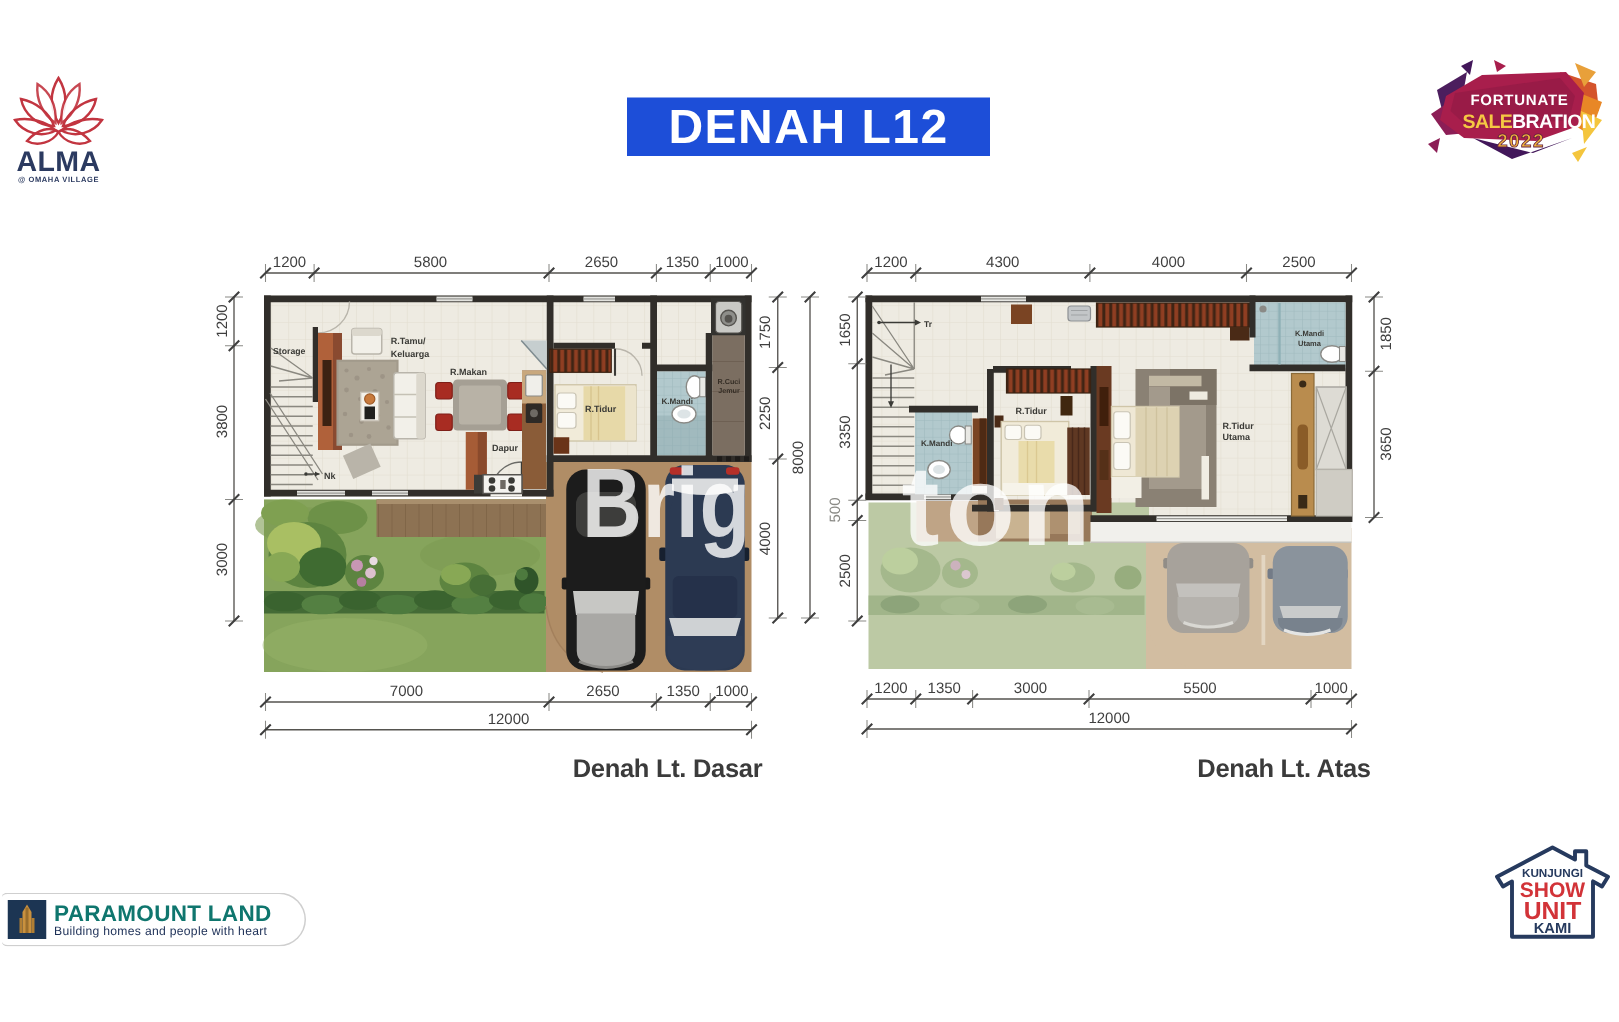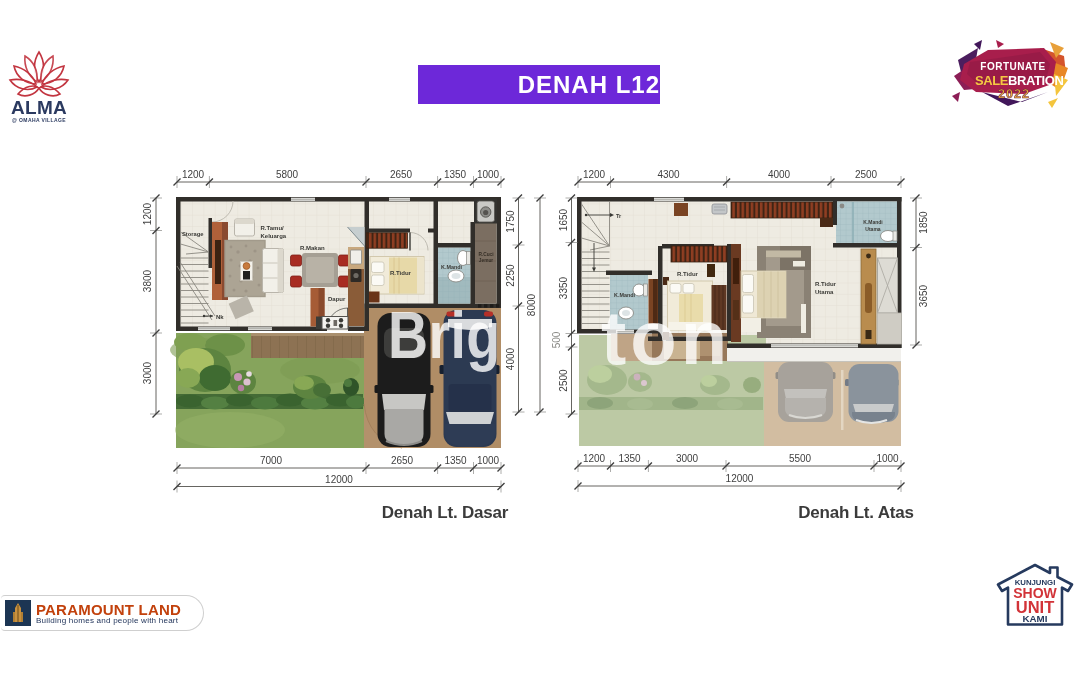--- a/index.html
+++ b/index.html
@@ -18,21 +18,21 @@
     <path d="M2 36 C12 34 23 37 29 43 C20 48 8 45 2 36 Z"></path>
     <path d="M60 36 C50 34 39 37 33 43 C42 48 54 45 60 36 Z"></path>
     <path d="M10 50 C17 42 26 40 31 44 C27 51 17 54 10 50 Z"></path>
     <path d="M52 50 C45 42 36 40 31 44 C35 51 45 54 52 50 Z"></path>
   </g>
 
   <text x="31" y="70" text-anchor="middle" font-size="19" font-weight="bold" fill="#2b3a60" letter-spacing="0.3">ALMA</text>
   <text x="31" y="77.5" text-anchor="middle" font-size="5" font-weight="bold" fill="#2b3a60" letter-spacing="0.4">@ OMAHA VILLAGE</text>
 </svg>
 
-<div class="abs" style="left:418px;top:65px;width:242px;height:39px;background:#6d28d9;color:#ffffff;font-size:24px;font-weight:bold;text-align:right;line-height:39px;letter-spacing:1px">DENAH L12</div>
+<div class="abs" style="left:418px;top:65px;width:242px;height:39px;background:#1d4ed8;color:#ffffff;font-size:32px;font-weight:bold;text-align:center;line-height:39px;letter-spacing:1px">DENAH L12</div>
 
 <svg class="abs" style="left:952px;top:40px" width="120" height="74" viewBox="0 0 120 74">
   <polygon points="6,20 26,8 22,30 10,36" fill="#4c1e5e"></polygon>
   <polygon points="2,36 20,24 34,48 12,50" fill="#8c1e56"></polygon>
   <polygon points="30,52 70,62 96,52 56,66" fill="#42175a"></polygon>
   <polygon points="88,8 112,16 114,34 94,24" fill="#d4542c"></polygon>
   <polygon points="96,20 116,28 108,50 92,40" fill="#e88726"></polygon>
   <polygon points="102,34 116,40 104,56" fill="#f4c53d"></polygon>
   <polygon points="98,2 112,8 104,18" fill="#e8a03a"></polygon>
   <polygon points="12,24 36,10 92,8 104,22 100,44 72,54 24,52 8,40" fill="#a81e4c"></polygon>
@@ -649,21 +649,21 @@
 <div class="abs" style="left:1px;top:595px;width:203px;height:36px;background:#ffffff;border:1.5px solid #cfcfcf;border-left:none;border-radius:4px 18px 18px 4px;box-sizing:border-box"></div>
 
 <svg class="abs" style="left:5px;top:600px" width="26" height="26" viewBox="0 0 26 26">
   <rect width="26" height="26" fill="#1c3553"></rect>
   <polygon points="13,3 16,8 16,22 10,22 10,8" fill="#c9913e"></polygon>
   <polygon points="8,12 10,12 10,22 8,22" fill="#b07e33"></polygon>
   <polygon points="16,12 18,12 18,22 16,22" fill="#b07e33"></polygon>
   <rect x="12" y="5" width="2" height="17" fill="#9a6e2c"></rect>
 </svg>
 
-<div class="abs" style="left:36px;top:601px;color:#c2410c;font-weight:bold;font-size:15px;letter-spacing:0.2px">PARAMOUNT LAND</div>
+<div class="abs" style="left:36px;top:601px;color:#0f766e;font-weight:bold;font-size:15px;letter-spacing:0.2px">PARAMOUNT LAND</div>
 <div class="abs" style="left:36px;top:616px;color:#1c2f56;font-weight:normal;font-size:8.1px;letter-spacing:0.2px">Building homes and people with heart</div>
 
 <svg class="abs" style="left:995px;top:562px" width="80" height="66" viewBox="0 0 80 66">
   <path d="M40 3 L55 11 L55 5.5 L62.5 5.5 L62.5 15 L77 22.5 L73 29 L67 25.6 L67 62.5 L13 62.5 L13 25.6 L7 29 L3 22.5 Z" fill="#ffffff" stroke="#263a5e" stroke-width="2.6" stroke-linejoin="round"></path>
   <text x="40" y="22.5" text-anchor="middle" font-size="7.8" font-weight="bold" fill="#263a5e">KUNJUNGI</text>
   <text x="40" y="36" text-anchor="middle" font-size="14" font-weight="bold" fill="#d23338">SHOW</text>
   <text x="40" y="50.5" text-anchor="middle" font-size="16.5" font-weight="bold" fill="#d23338">UNIT</text>
   <text x="40" y="60" text-anchor="middle" font-size="9.8" font-weight="bold" fill="#263a5e">KAMI</text>
 </svg>
 

